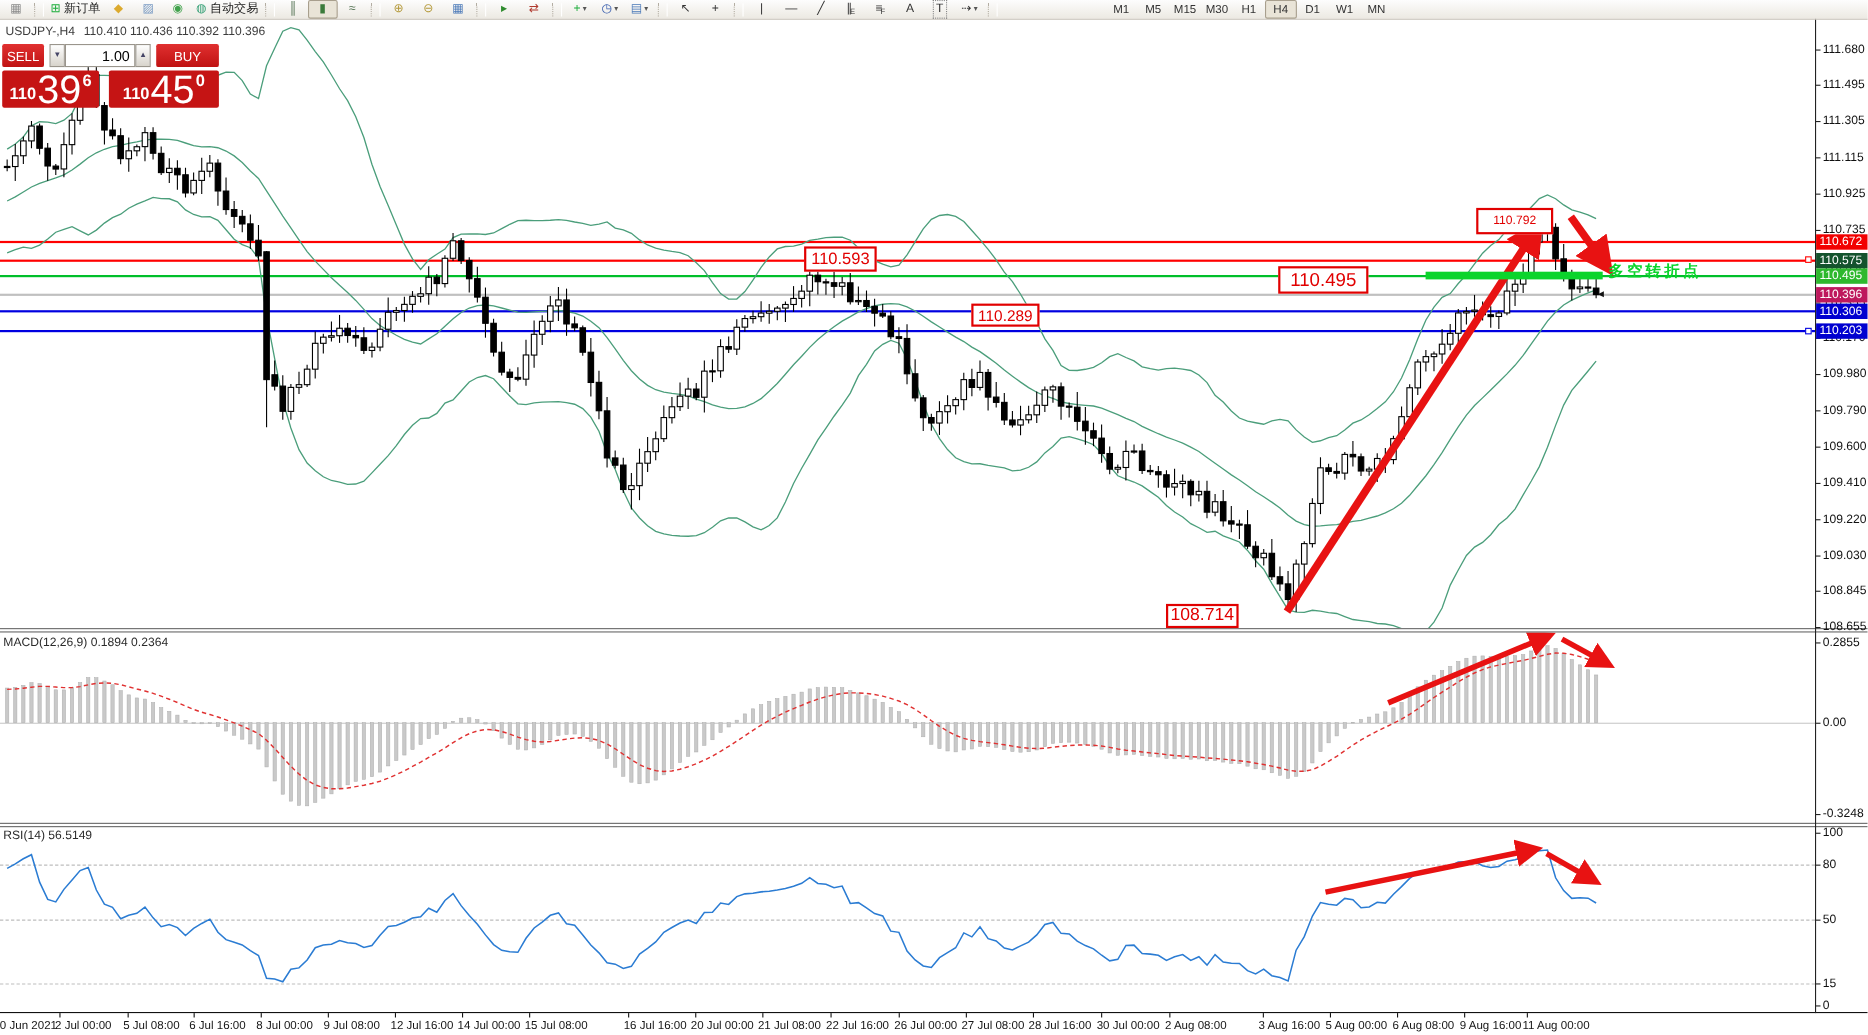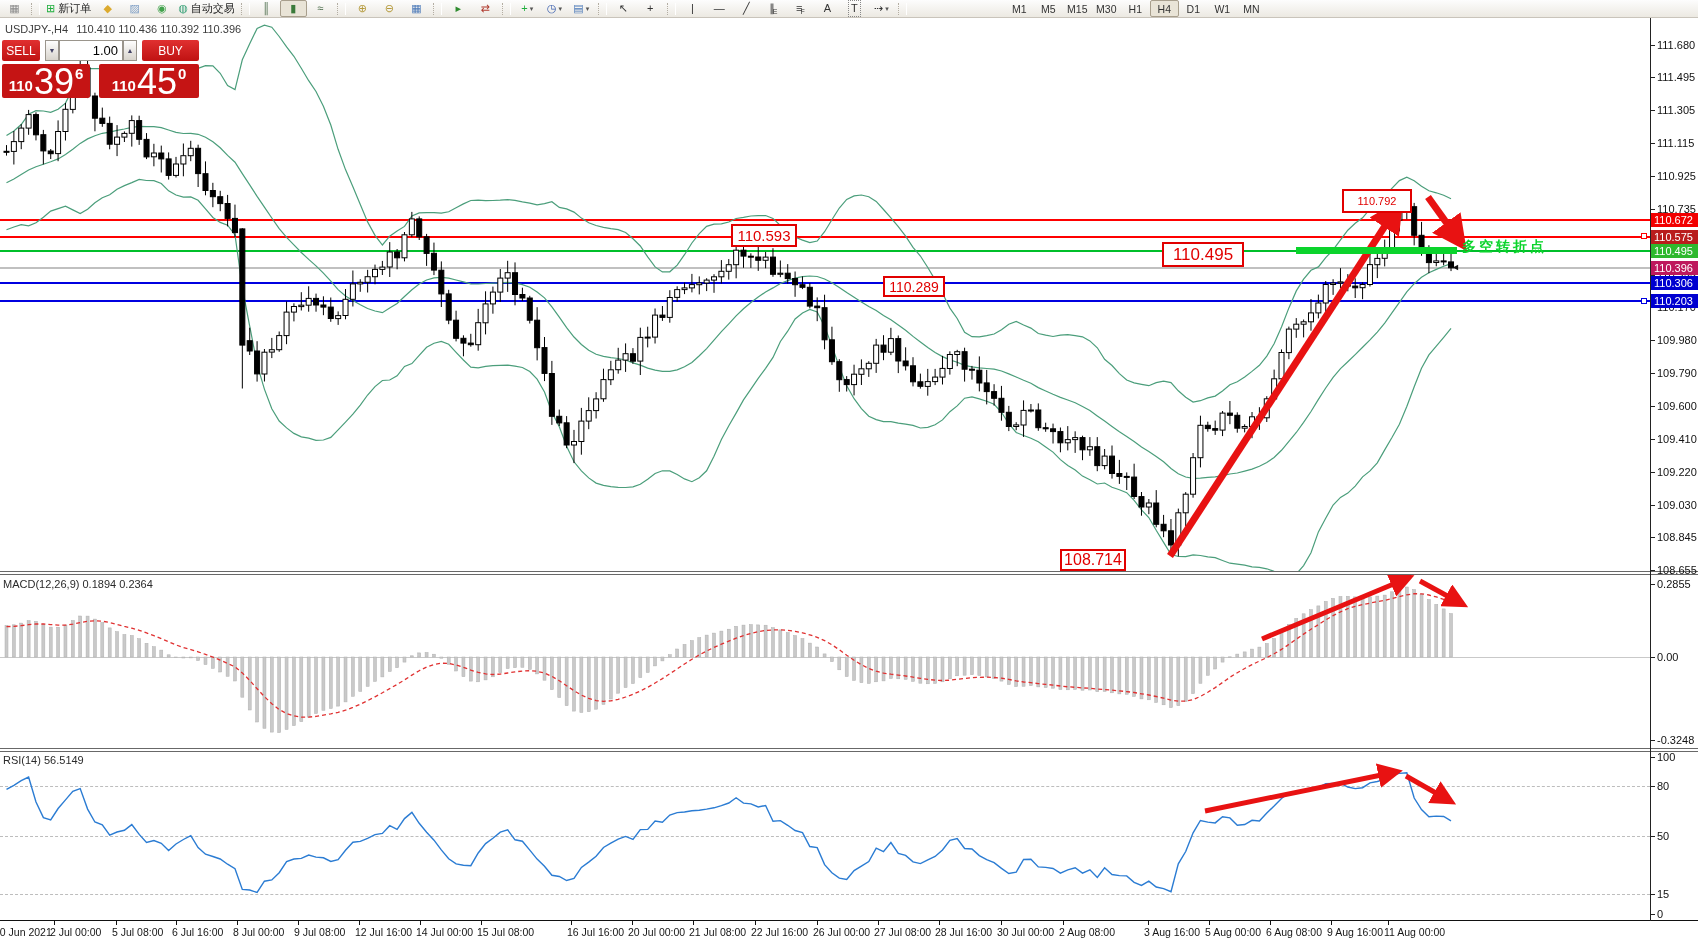--- a/index.html
+++ b/index.html
@@ -895,21 +895,21 @@
       <div class="ptick" style="top: 438.845px;"></div>
       <div class="pl" style="top: 471.81px;">109.220</div>
       <div class="ptick" style="top: 471.81px;"></div>
       <div class="pl" style="top: 504.775px;">109.030</div>
       <div class="ptick" style="top: 504.775px;"></div>
       <div class="pl" style="top: 536.872px;">108.845</div>
       <div class="ptick" style="top: 536.872px;"></div>
       <div class="pl" style="top: 569.837px;">108.655</div>
       <div class="ptick" style="top: 569.837px;"></div>
       <div class="tag" style="top: 219.888px; background: rgb(242, 0, 0);">110.672</div>
-      <div class="tag" style="top: 236.718px; background: #b91c1c;">110.575</div>
+      <div class="tag" style="top: 236.718px; background: #14532d;">110.575</div>
       <div class="tag" style="top: 250.597px; background: rgb(46, 184, 46);">110.495</div>
       <div class="tag" style="top: 267.774px; background: #be185d;">110.396</div>
       <div class="tag" style="top: 283.389px; background: rgb(0, 0, 208);">110.306</div>
       <div class="tag" style="top: 301.26px; background: rgb(0, 0, 208);">110.203</div>
       <div class="pl" style="top: 584px;">0.2855</div>
       <div class="ptick" style="top: 584px;"></div>
       <div class="pl" style="top: 657px;">0.00</div>
       <div class="ptick" style="top: 657px;"></div>
       <div class="pl" style="top: 740px;">-0.3248</div>
       <div class="ptick" style="top: 740px;"></div>

